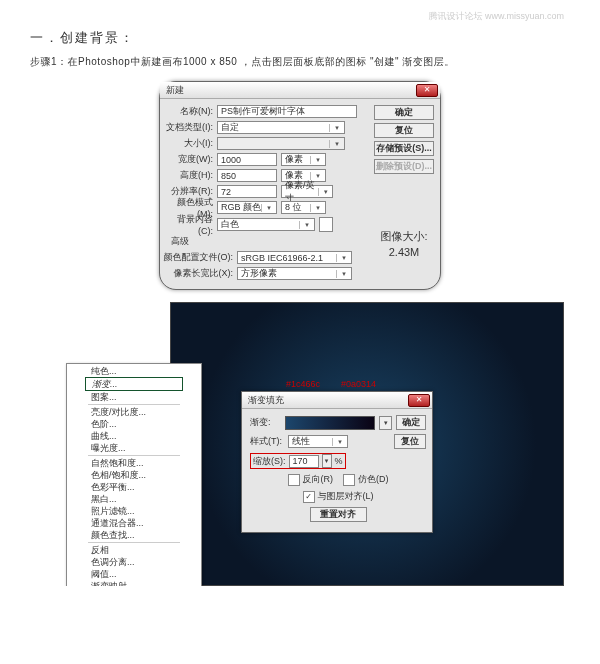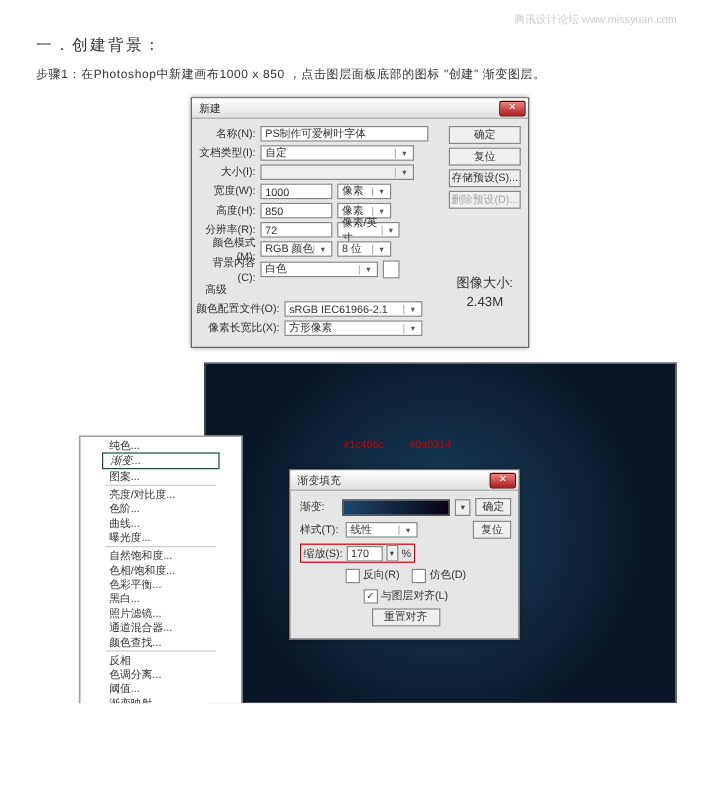--- a/index.html
+++ b/index.html
@@ -64,20 +64,21 @@
 
   .mini-btn {
     background: #efefef;
     border: 1px solid #888;
     height: 13px;
     display: inline-flex;
     align-items: center;
     justify-content: center;
     font-size: 9px;
     line-height: 1;
+    font-weight: bold;
   }
   .mini-input {
     background: #fff;
     border: 1px solid #888;
     height: 13px;
     display: inline-flex;
     align-items: center;
     padding: 0 3px;
     font-size: 9px;
     box-sizing: border-box;
@@ -111,20 +112,21 @@
     display: flex;
     align-items: center;
     margin-bottom: 3px;
     gap: 4px;
   }
 
   
   .new-dialog {
     width: 280px;
     margin: 0 auto;
+    border-radius: 17px;
   }
   .nd-body {
     display: flex;
     padding: 6px 6px 6px 3px;
   }
   .nd-form {
     flex: 1;
   }
   .nd-side {
     width: 60px;
@@ -187,21 +189,21 @@
   .context-menu .sep {
     height: 1px;
     background: #ccc;
     margin: 1px 3px;
   }
 
   
   .annotation {
     position: absolute;
     font-size: 9px;
-    top: 62px;
+    top: 76px;
   }
   .annotation.a { left: 115px; color: #c00; }
   .annotation.b { left: 170px; color: #c00; }
 
   
   .grad-dialog {
     position: absolute;
     left: 70px;
     top: 88px;
     width: 190px;

